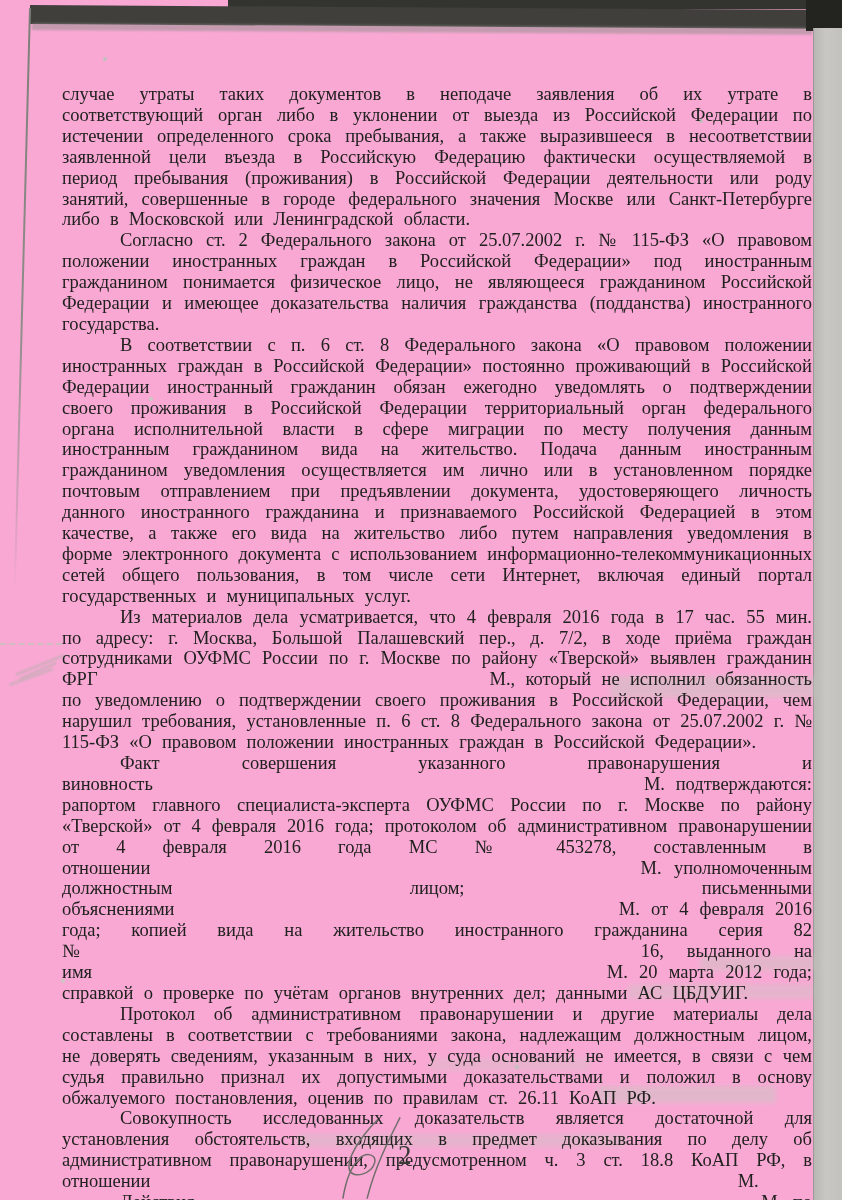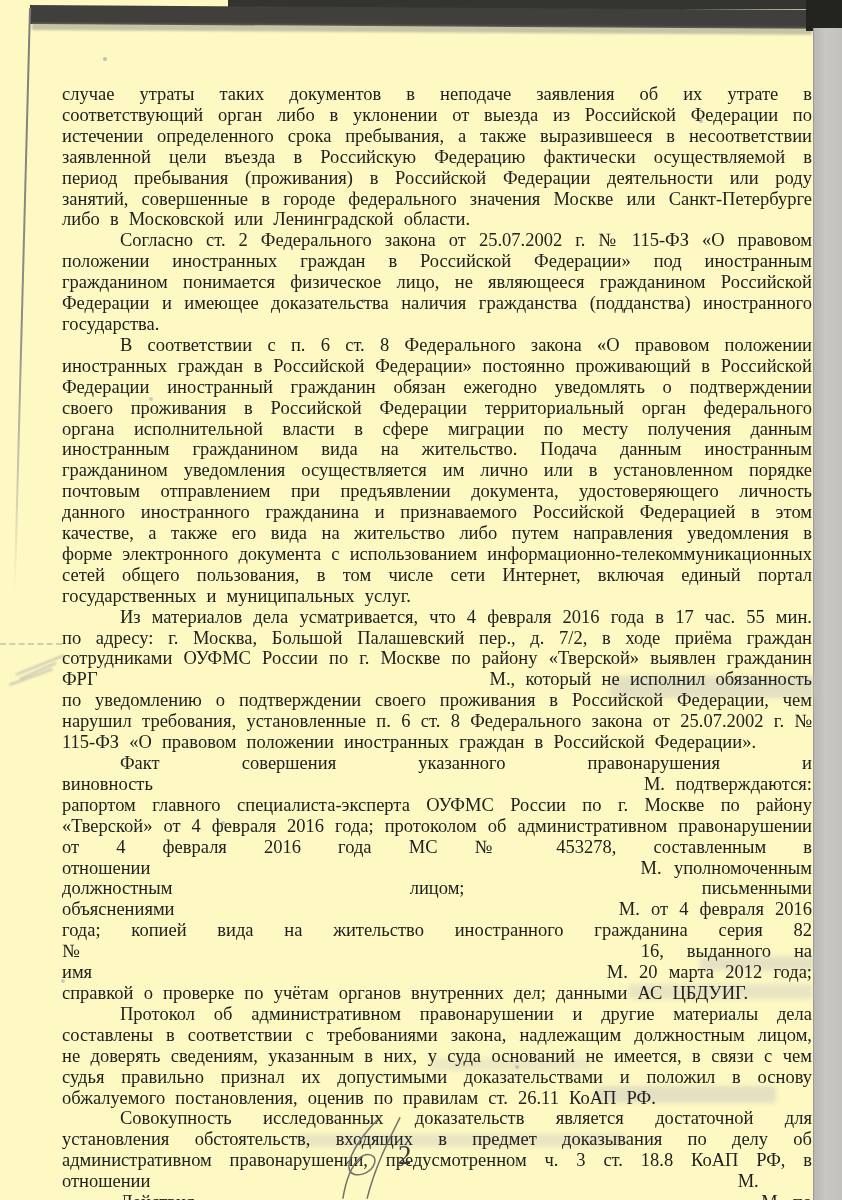--- a/index.html
+++ b/index.html
@@ -1,21 +1,21 @@
 <!DOCTYPE html>
 <html lang="ru"><head>
 <meta charset="utf-8">
 <title>Scanned court document — page 2</title>
 <style>
   html,body{margin:0;padding:0;background:#e8e7e4;}
   .page{
     position:relative;
     width:842px;height:1200px;
     margin:0 auto;
-    background:#fef9c3;
+    background:#f9a8d4;
     overflow:hidden;
     font-family:"Liberation Serif","DejaVu Serif",serif;
   }
 
   
   .band-thin{position:absolute;left:228px;top:0;width:614px;height:9px;background:#33332f;}
   .band-main{position:absolute;left:30px;top:5px;width:786px;height:19px;background:#403f3c;
              transform:rotate(0.35deg);transform-origin:left top;}
   .band-fringe{position:absolute;left:32px;top:23px;width:780px;height:7px;background:#8e8d89;
                opacity:.5;transform:rotate(0.35deg);transform-origin:left top;filter:blur(1px);}

